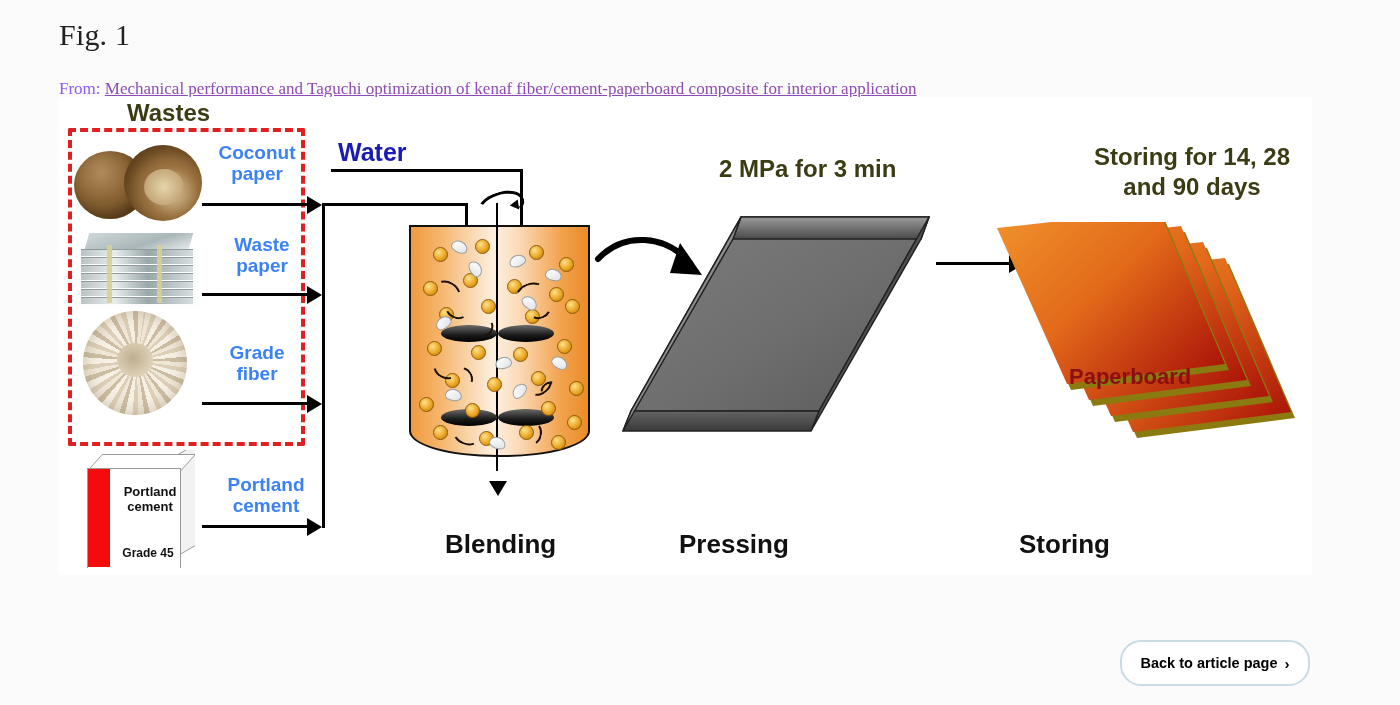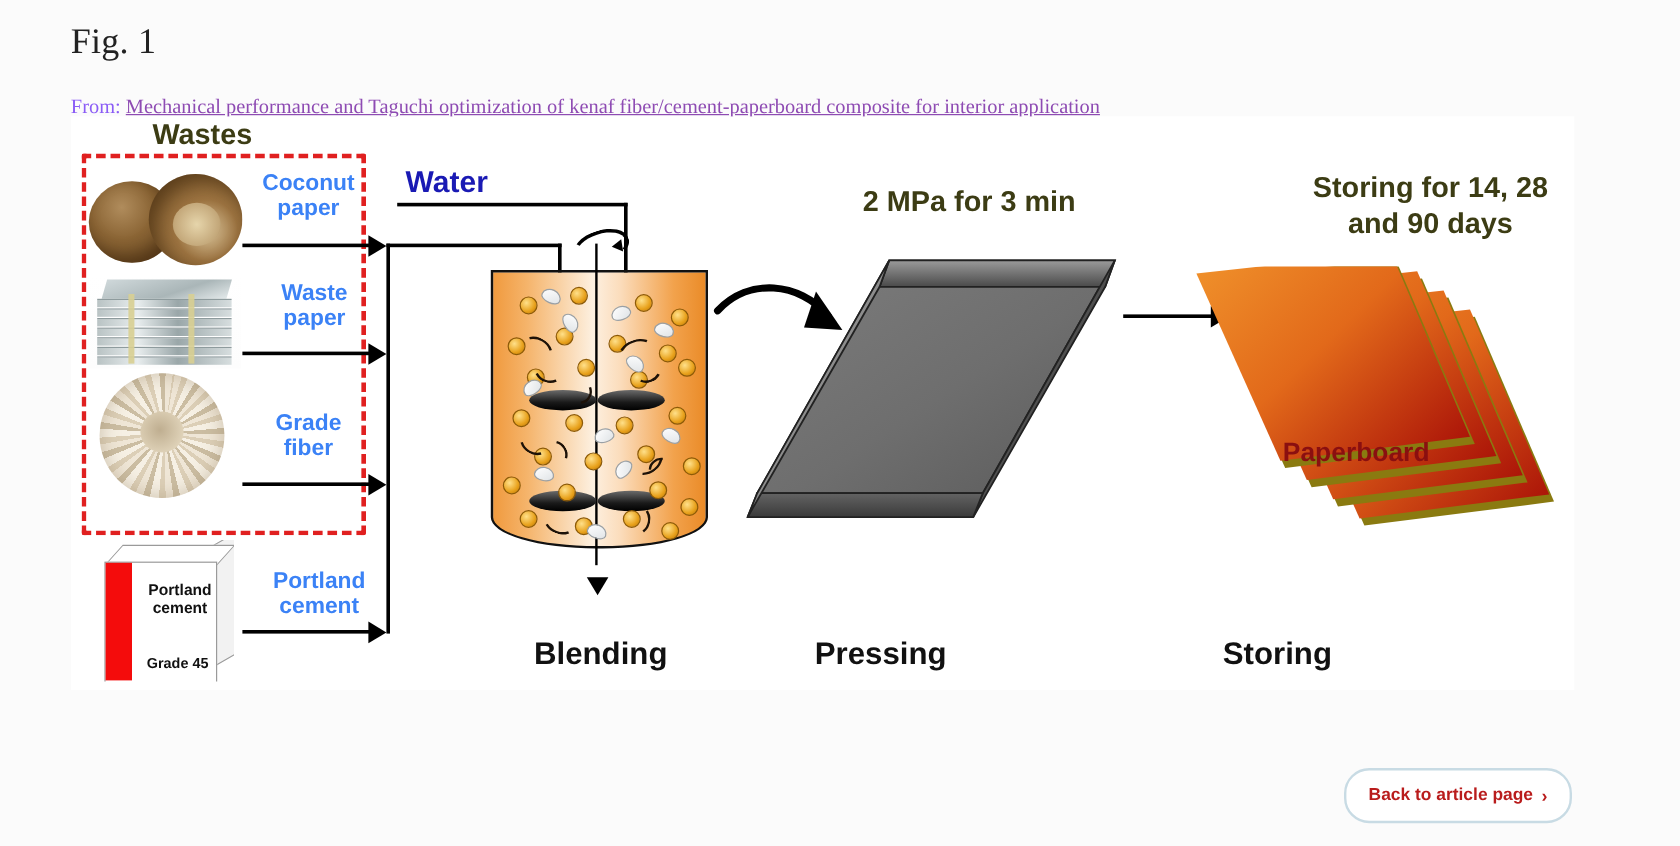--- a/index.html
+++ b/index.html
@@ -125,21 +125,21 @@
   .fig-caption{
     position:absolute;left:59px;top:591px;
     font-family:"Liberation Serif",serif;font-size:17px;color:#222;
   }
 
   .back-btn{
     position:absolute;left:1120px;top:640px;
     width:186px;height:42px;border-radius:21px;
     border:2px solid #c8dbe4;background:#ffffff;
     display:flex;align-items:center;justify-content:center;gap:7px;
-    color:#b91c1c;font-size:14.5px;font-weight:bold;cursor:pointer;
+    color:#000000;font-size:14.5px;font-weight:bold;cursor:pointer;
   }
   .chev{font-size:15px;font-weight:bold;line-height:1;}
 </style>
 </head>
 <body>
 
 <div class="page">
 
   <div class="fig-title">Fig. 1</div>
 

